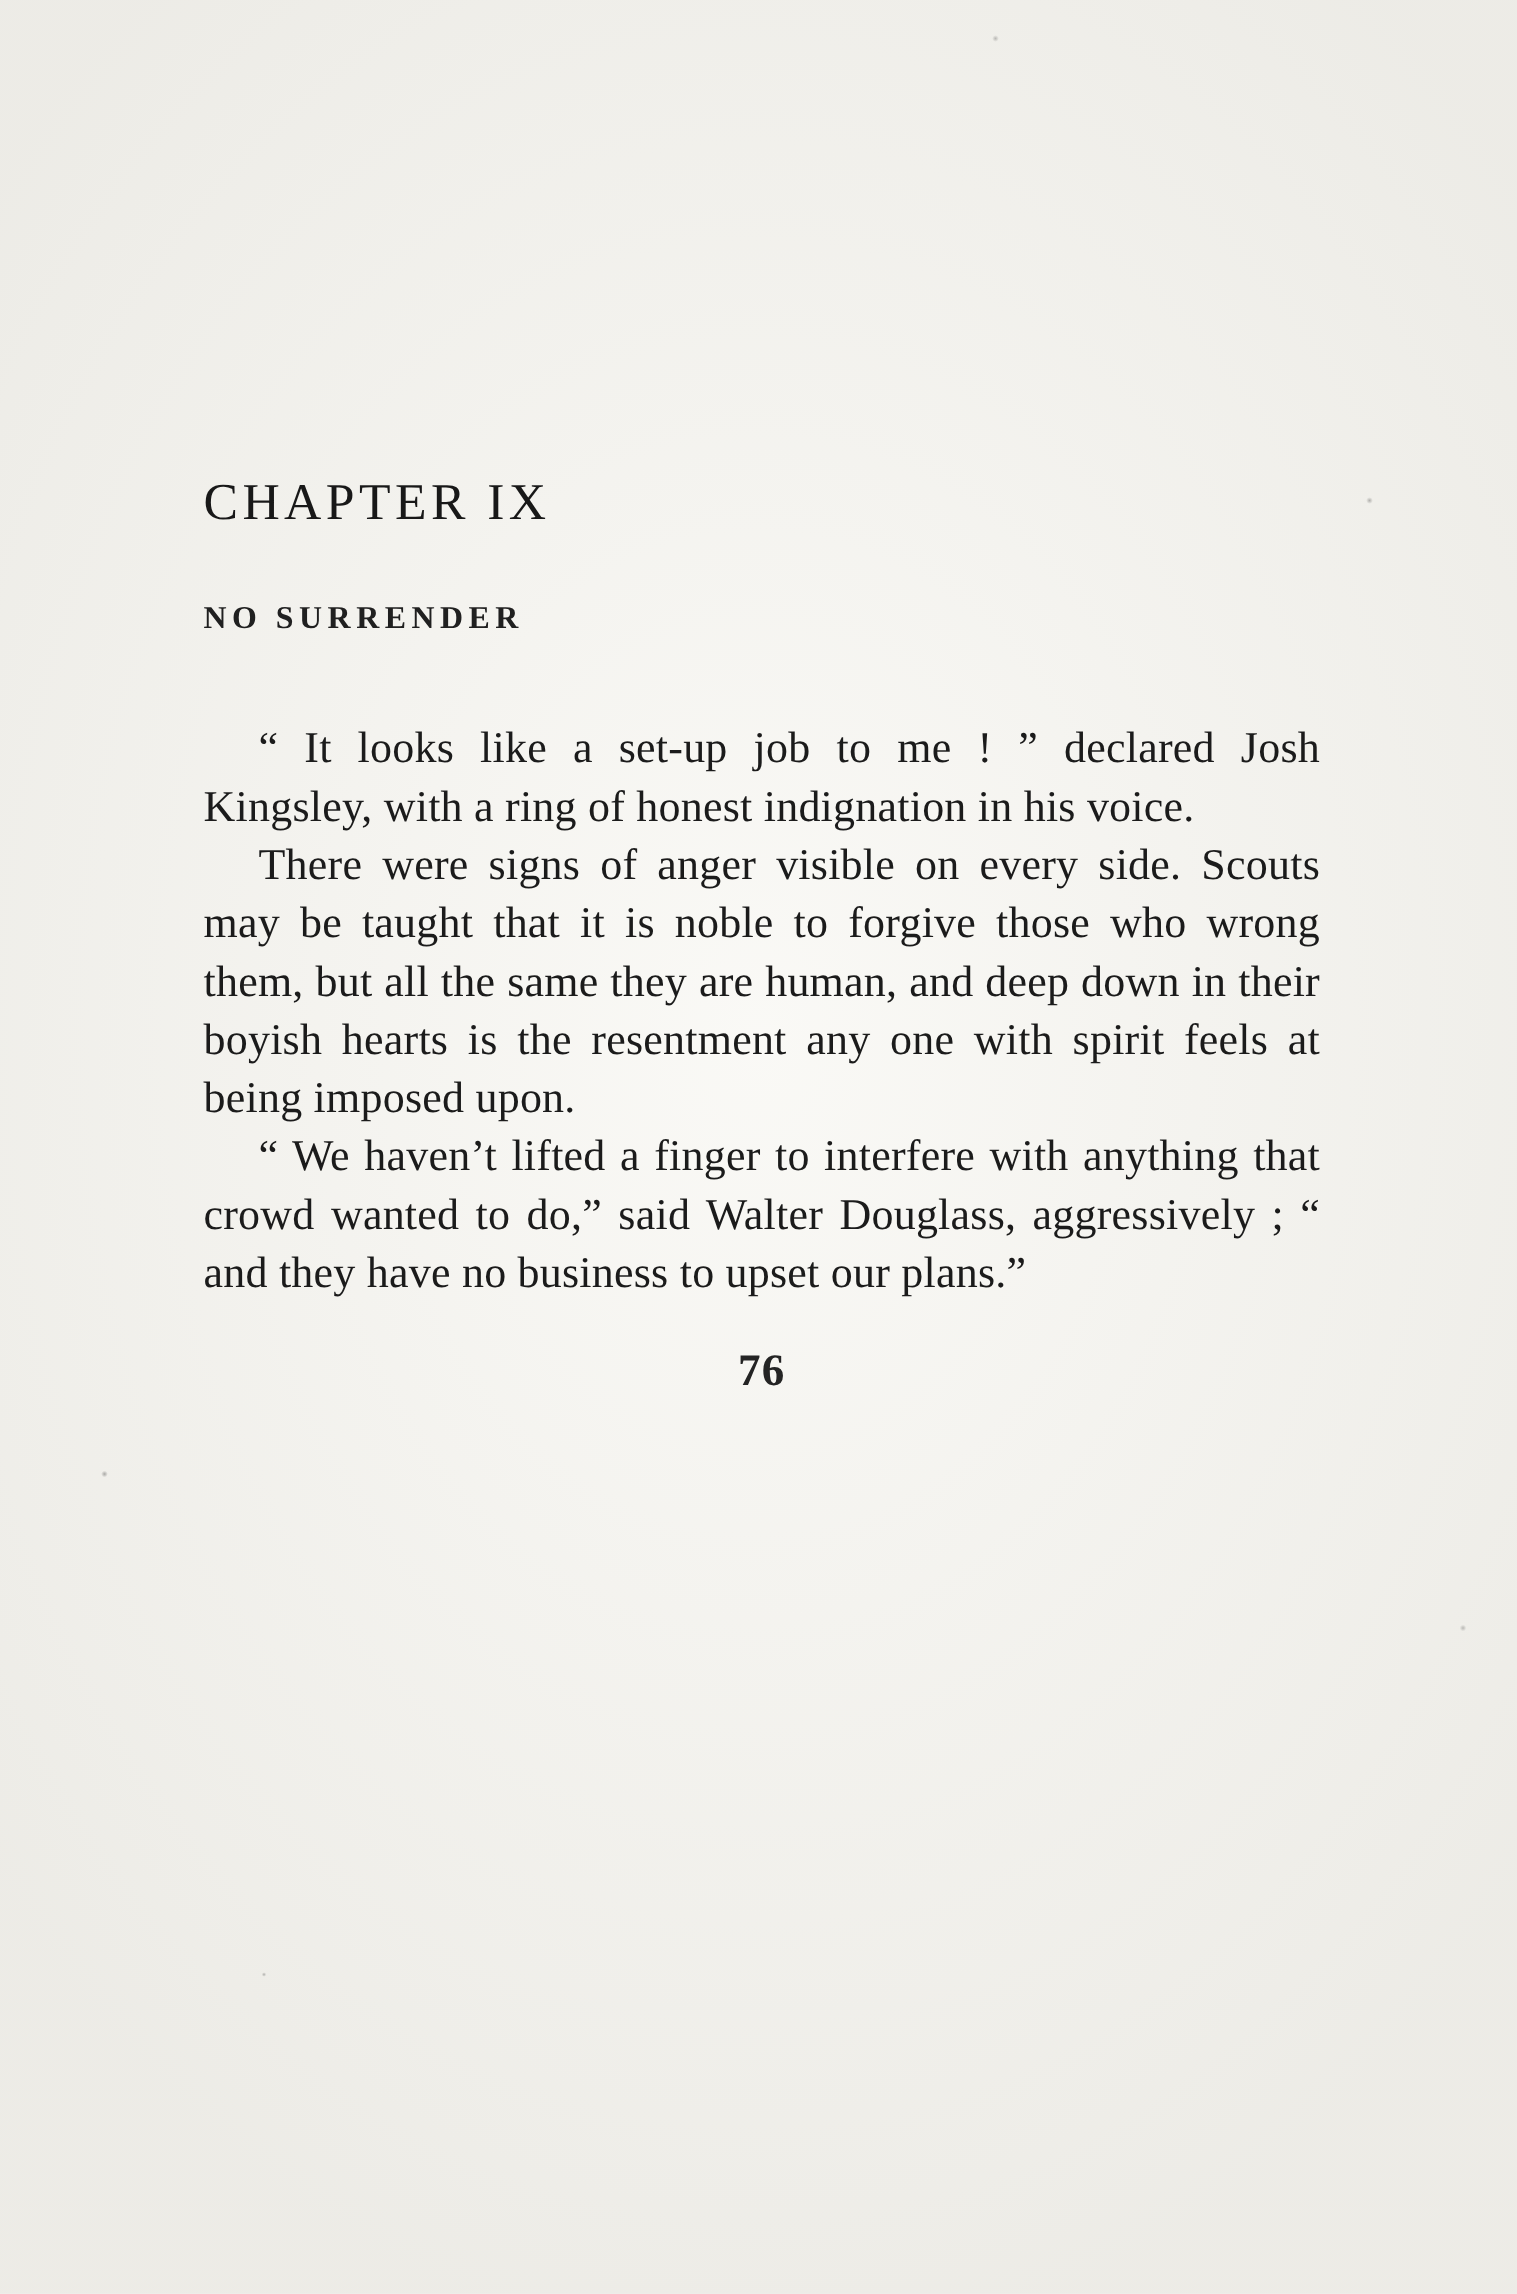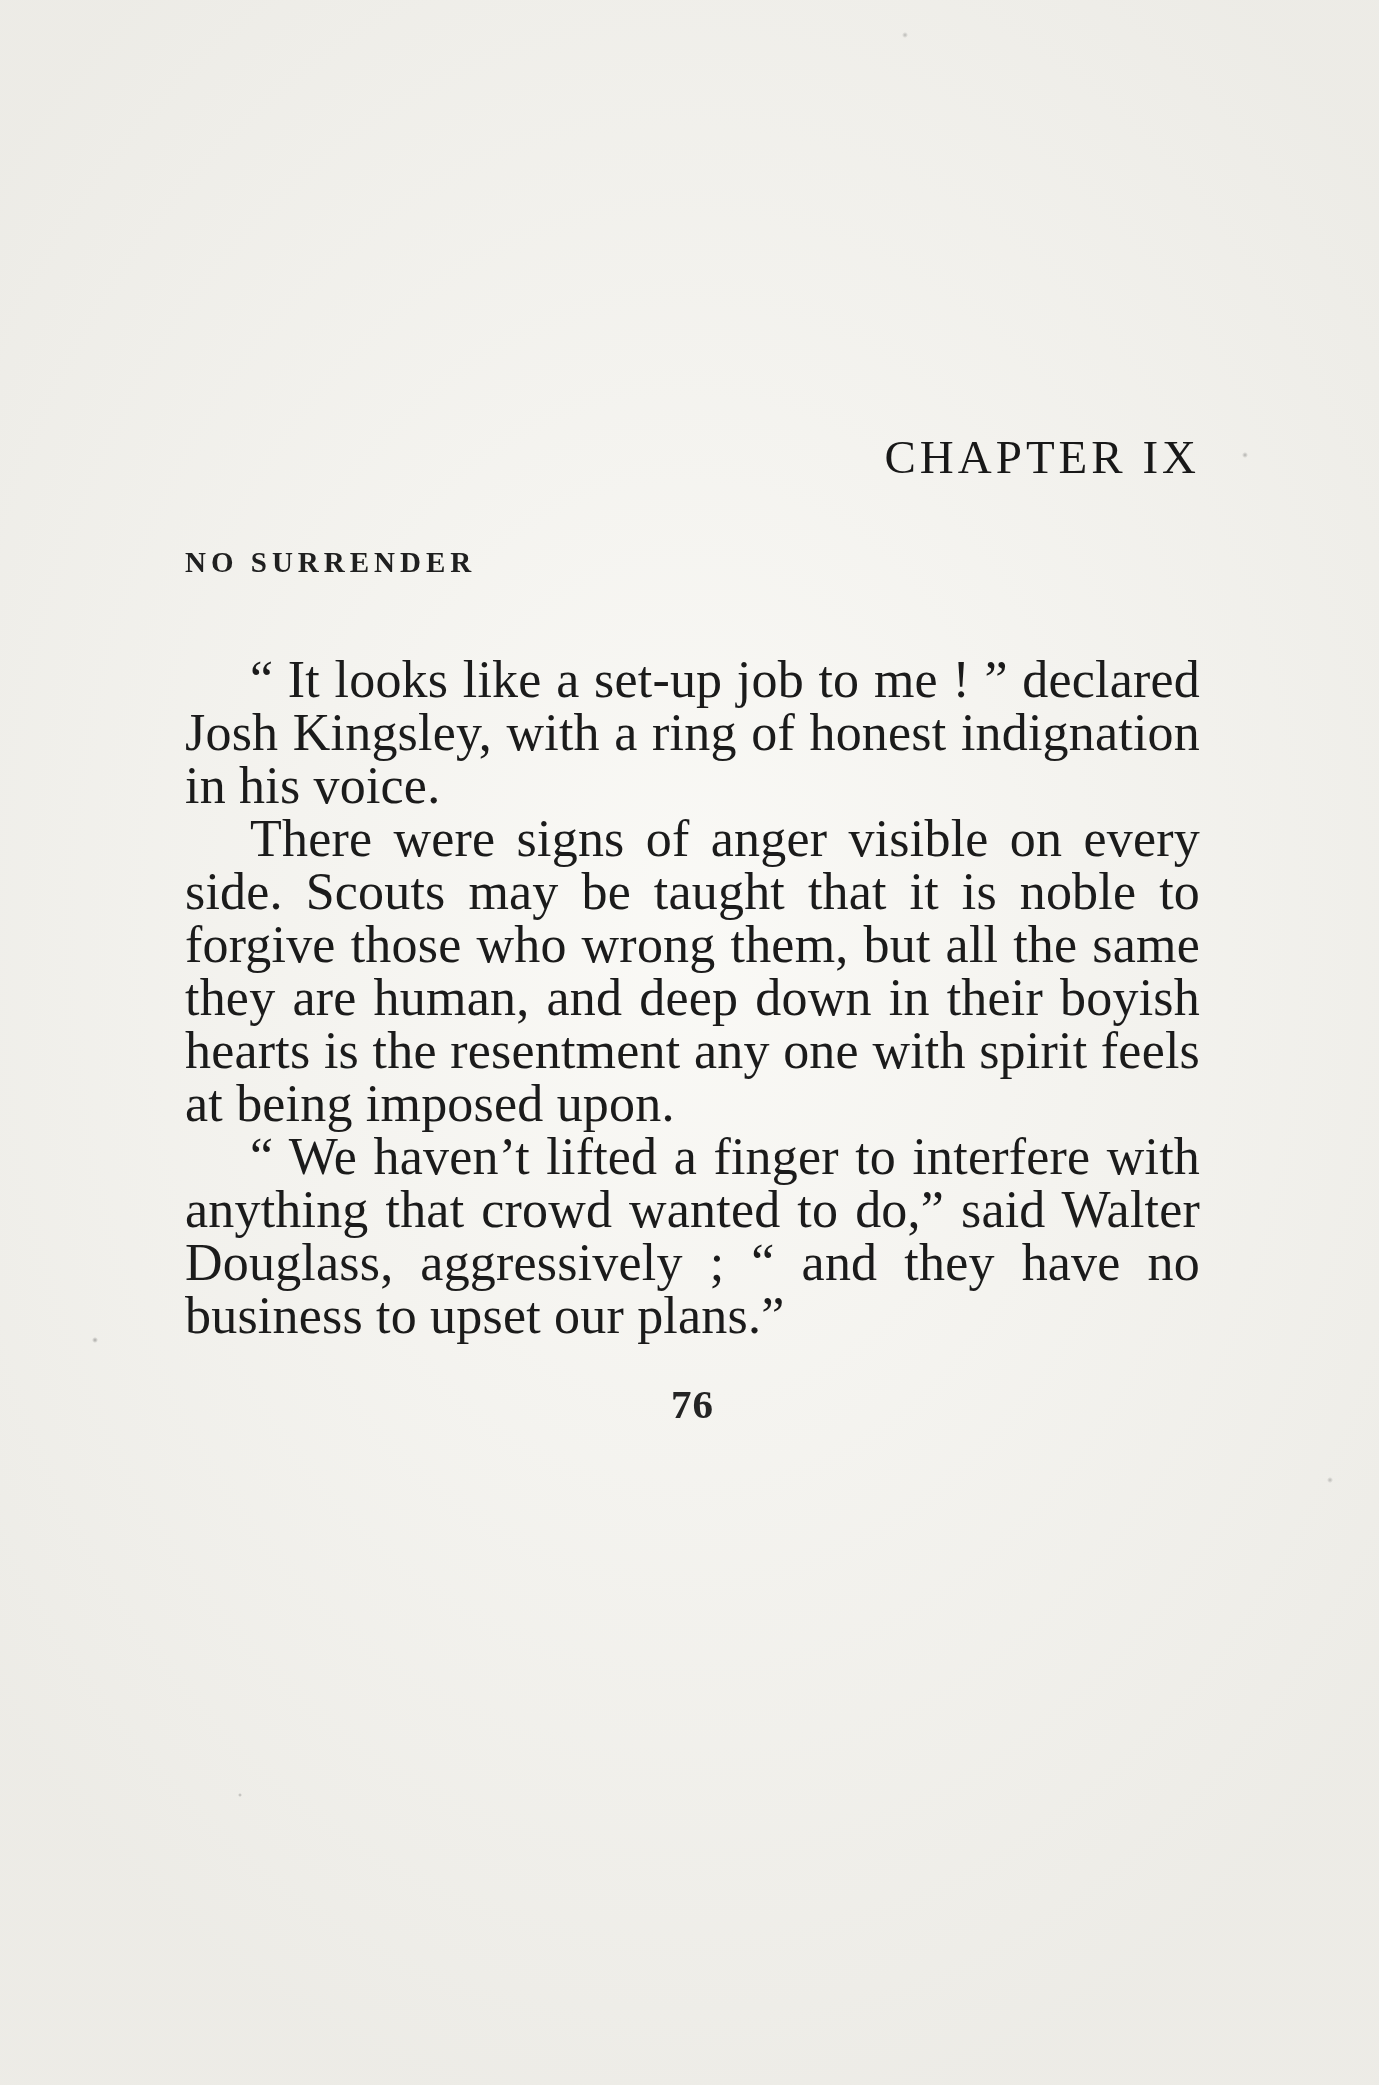--- a/index.html
+++ b/index.html
@@ -29,37 +29,37 @@
     position: absolute;
     left: 185px;
     top: 0;
     width: 1015px;
   }
   .chapter-title {
     margin: 430px 0 0 0;
     font-size: 47px;
     font-weight: 400;
     letter-spacing: 4px;
-    text-align: right;
+    text-align: left;
     color: #181818;
   }
   .chapter-subtitle {
     margin: 62px 0 0 0;
     font-size: 29px;
     font-weight: 700;
     letter-spacing: 5px;
     text-align: left;
     color: #202020;
   }
   .body-text {
     margin-top: 74px;
   }
   .body-text p {
     margin: 0;
-    font-size: 52px;
+    font-size: 40px;
     line-height: 53px;
     letter-spacing: 0.2px;
     text-indent: 1.25em;
     text-align: justify;
     color: #1b1b1b;
   }
   .page-number {
     margin-top: 38px;
     text-align: center;
     font-size: 41px;

